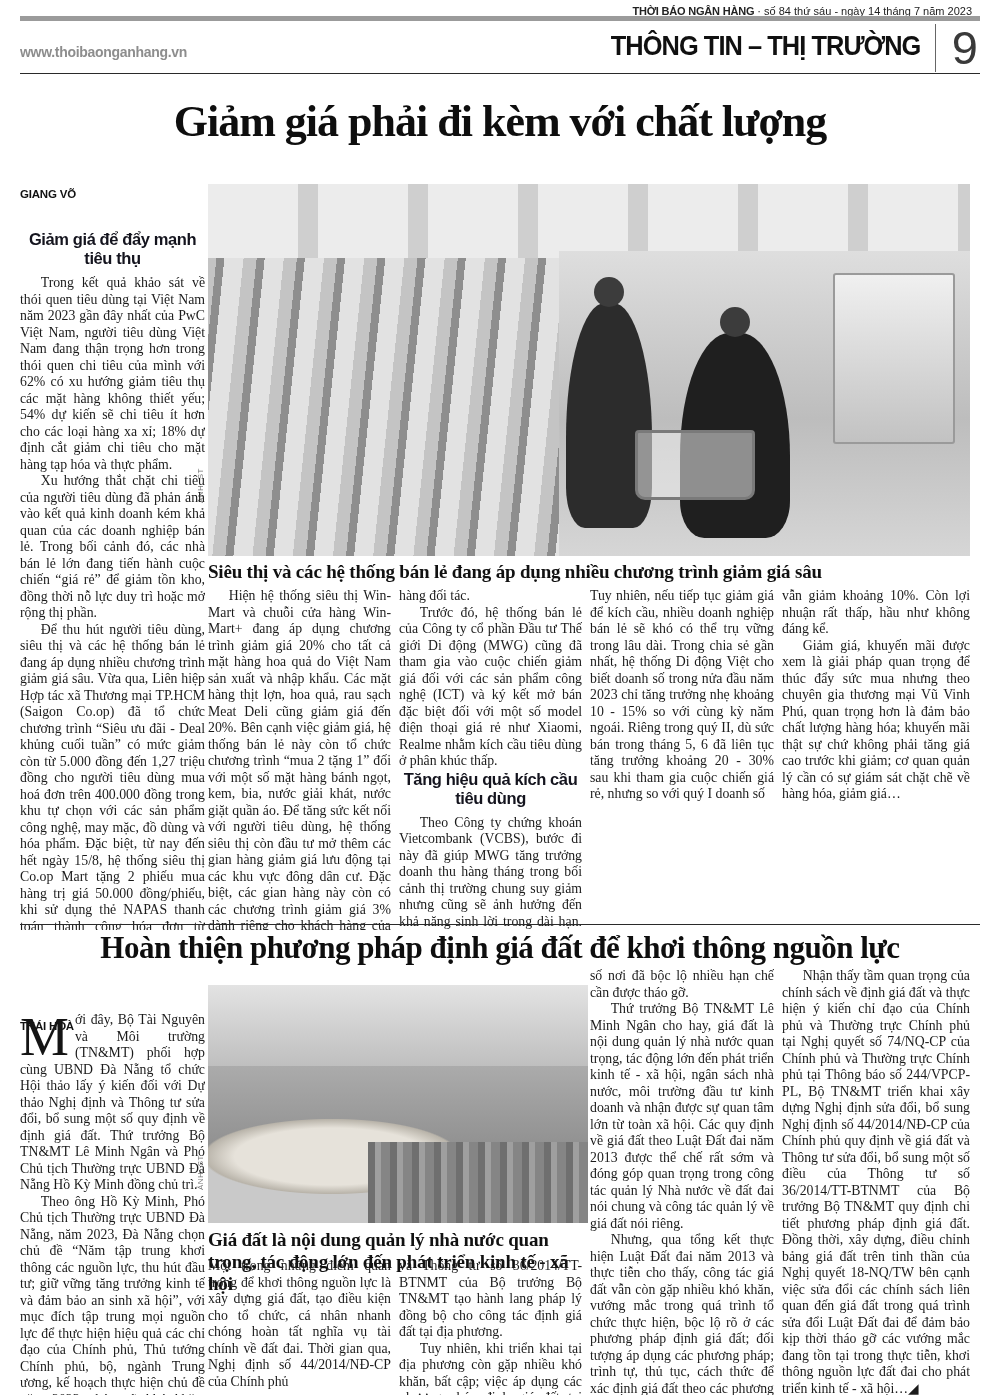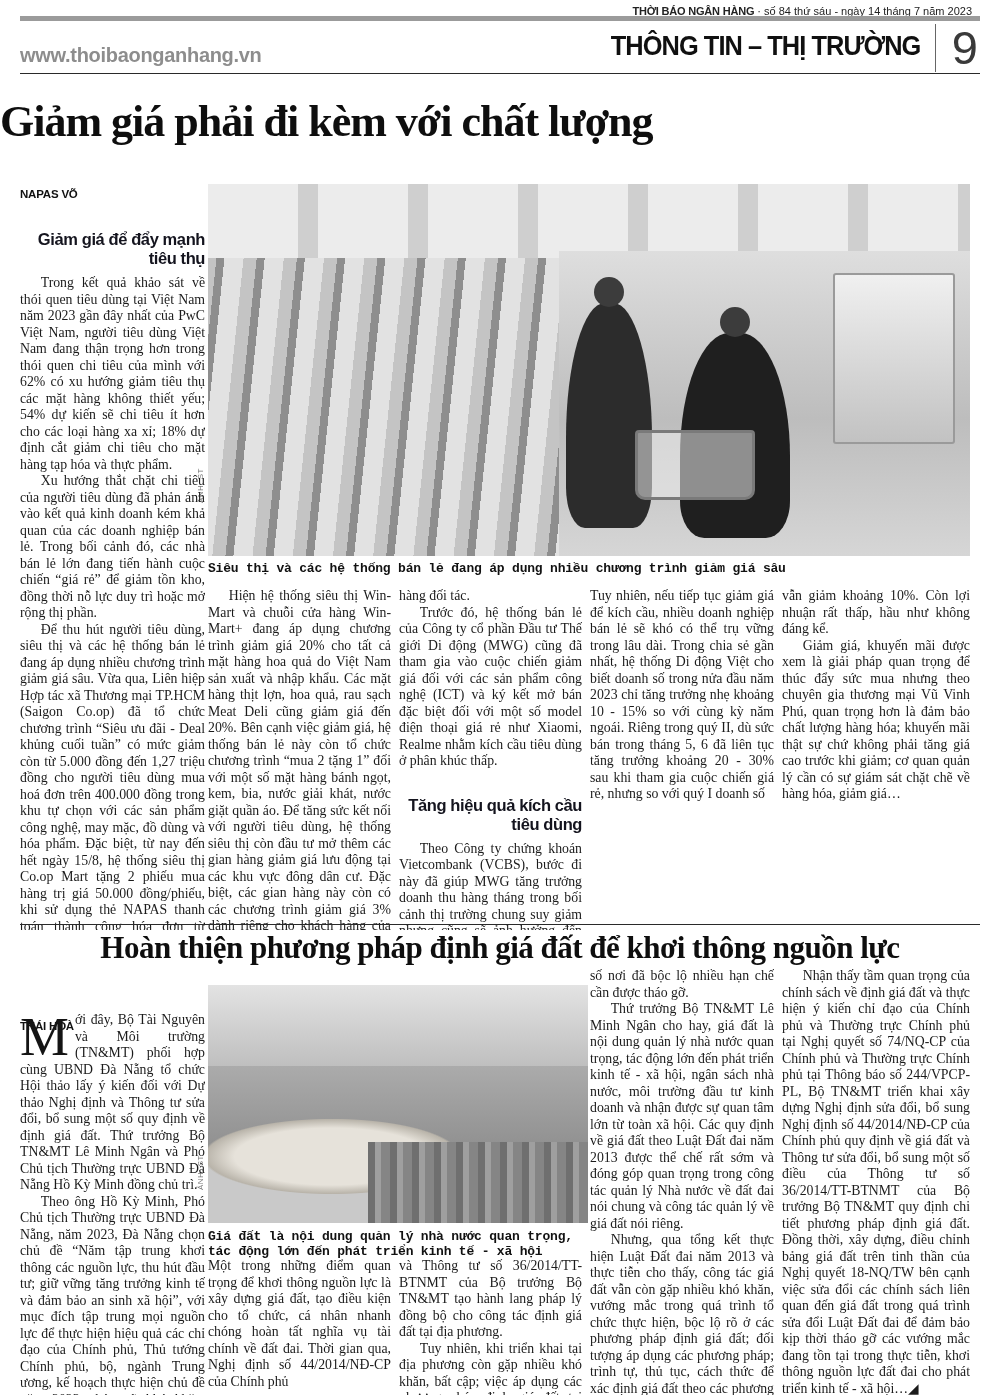--- a/index.html
+++ b/index.html
@@ -6,31 +6,31 @@
   html,body{background:#e9e9e9}
   .page{position:relative;width:1000px;height:1397px;margin:0 auto;background:#ffffff;
         font-family:"Liberation Serif",serif;color:#1b1b1b;overflow:hidden}
 
   
   .issue-line{position:absolute;top:5px;right:28px;font-family:"Liberation Sans",sans-serif;
               font-size:11px;color:#222;white-space:nowrap}
   .issue-line .paper{font-weight:bold;letter-spacing:-.2px}
   .gray-bar{position:absolute;top:16px;left:20px;width:960px;height:5px;background:#9b9b9b}
   .website{position:absolute;top:44px;left:20px;font-family:"Liberation Sans",sans-serif;
-           font-weight:bold;font-size:20px;color:#8d8d8d;letter-spacing:-.3px}
+           font-weight:bold;font-size:14px;color:#8d8d8d;letter-spacing:-.3px}
   .section-title{position:absolute;top:31px;right:80px;font-family:"Liberation Sans",sans-serif;
                  font-weight:bold;font-size:27px;letter-spacing:-1px;color:#101010;
                  transform:scaleX(.94);transform-origin:100% 50%}
   .vdiv{position:absolute;top:24px;right:64px;width:1px;height:48px;background:#666}
   .page-num{position:absolute;top:20px;right:22px;font-family:"Liberation Sans",sans-serif;
             font-size:47px;font-weight:400;color:#3a3a3a}
   .rule{position:absolute;left:20px;width:960px;height:1px;background:#2a2a2a}
 
   
-  .headline1{position:absolute;top:96px;left:0;width:100%;
+  .headline1{position:absolute;top:96px;left:0;width:100%;text-align:center;
              font-weight:bold;font-size:44px;letter-spacing:-1px;color:#0e0e0e}
   .headline2{position:absolute;top:930px;left:0;width:100%;text-align:center;
              font-weight:bold;font-size:31px;letter-spacing:-.5px;color:#0e0e0e}
   .byline{position:absolute;font-family:"Liberation Sans",sans-serif;font-weight:bold;
           font-size:11.5px;letter-spacing:-.2px;color:#111}
 
   
   .photo{position:absolute;overflow:hidden;background:#c9c9c9}
   .photo1{left:208px;top:184px;width:762px;height:372px}
   .p1-ceiling{position:absolute;left:0;top:0;width:100%;height:20%;
@@ -51,34 +51,34 @@
         border-radius:4px 4px 10px 10px;background:rgba(235,235,235,.55)}
   .photo2{left:208px;top:985px;width:380px;height:238px}
   .p2-sky{position:absolute;left:0;top:0;width:100%;height:34%;
           background:linear-gradient(#e3e3e3,#bfbfbf)}
   .p2-sea{position:absolute;left:0;top:34%;width:100%;height:36%;
           background:linear-gradient(#ababab,#8f8f8f)}
   .p2-coast{position:absolute;left:-10%;top:52%;width:85%;height:40%;border-radius:50%;
             background:radial-gradient(closest-side,#e6e2da 0 60%,#b9b4aa 78%,transparent 80%)}
   .p2-city{position:absolute;right:0;bottom:0;width:58%;height:34%;
            background:repeating-linear-gradient(90deg,#6f6f6f 0 7px,#9f9f9f 7px 13px,#858585 13px 22px)}
-  .caption{position:absolute;font-family:Liberation Mono, monospace;font-weight:bold;
-           font-size:13px;letter-spacing:-.2px;color:#111}
+  .caption{position:absolute;font-family:Liberation Serif, serif;font-weight:bold;
+           font-size:19px;letter-spacing:-.2px;color:#111}
   .caption1{left:208px;top:561px;width:762px}
   .caption2{left:208px;top:1229px;width:380px}
   .credit{position:absolute;font-family:"Liberation Sans",sans-serif;font-size:8px;color:#777;
           writing-mode:vertical-rl;transform:rotate(180deg);letter-spacing:.5px}
 
   
   .col{position:absolute;font-size:13.8px;line-height:16.5px;overflow:hidden;text-align:justify}
   .col p{text-indent:1.5em;hyphens:auto}
   .plist.cont p:first-child{text-indent:0}
   .subhead{font-family:"Liberation Sans",sans-serif;font-weight:bold;font-size:16.5px;
-           line-height:19px;letter-spacing:-.4px;color:#14141e;margin:0 0 7px 0;text-align:right}
-  .subhead.mid{margin-top:26px}
+           line-height:19px;letter-spacing:-.4px;color:#14141e;margin:0 0 7px 0;text-align:center}
+  .subhead.mid{margin-top:0}
   .dropcap p:first-child::first-letter{float:left;font-size:55px;line-height:43px;
            padding:3px 6px 0 0;color:#141414}
 
   
   .a1c1{left:20px;top:230px;width:185px;height:700px}
   .a1c2{left:208px;top:588px;width:183px;height:342px}
   .a1c3{left:399px;top:588px;width:183px;height:342px}
   .a1c4{left:590px;top:588px;width:184px;height:342px}
   .a1c5{left:782px;top:588px;width:188px;height:342px}
   
@@ -98,21 +98,21 @@
     <span>· số 84 thứ sáu - ngày 14 tháng 7 năm 2023</span>
   </div>
   <div class="gray-bar"></div>
   <div class="website">www.thoibaonganhang.vn</div>
   <div class="section-title">THÔNG TIN – THỊ TRƯỜNG</div>
   <div class="vdiv"></div>
   <div class="page-num">9</div>
   <div class="rule" style="top:73px"></div>
 
   <h1 class="headline1">Giảm giá phải đi kèm với chất lượng</h1>
-  <div class="byline" style="left:20px;top:188px">NAPAS VÕ</div>
+  <div class="byline" style="left:20px;top:188px">GIANG VÕ</div>
 
   <div class="photo photo1">
     <div class="p1-shelves"></div>
     <div class="p1-ceiling"></div>
     <div class="p1-back"></div>
     <div class="p1-fridge"></div>
     <div class="fig fig1">
         <div class="head"></div>
       </div>
     <div class="fig fig2">

